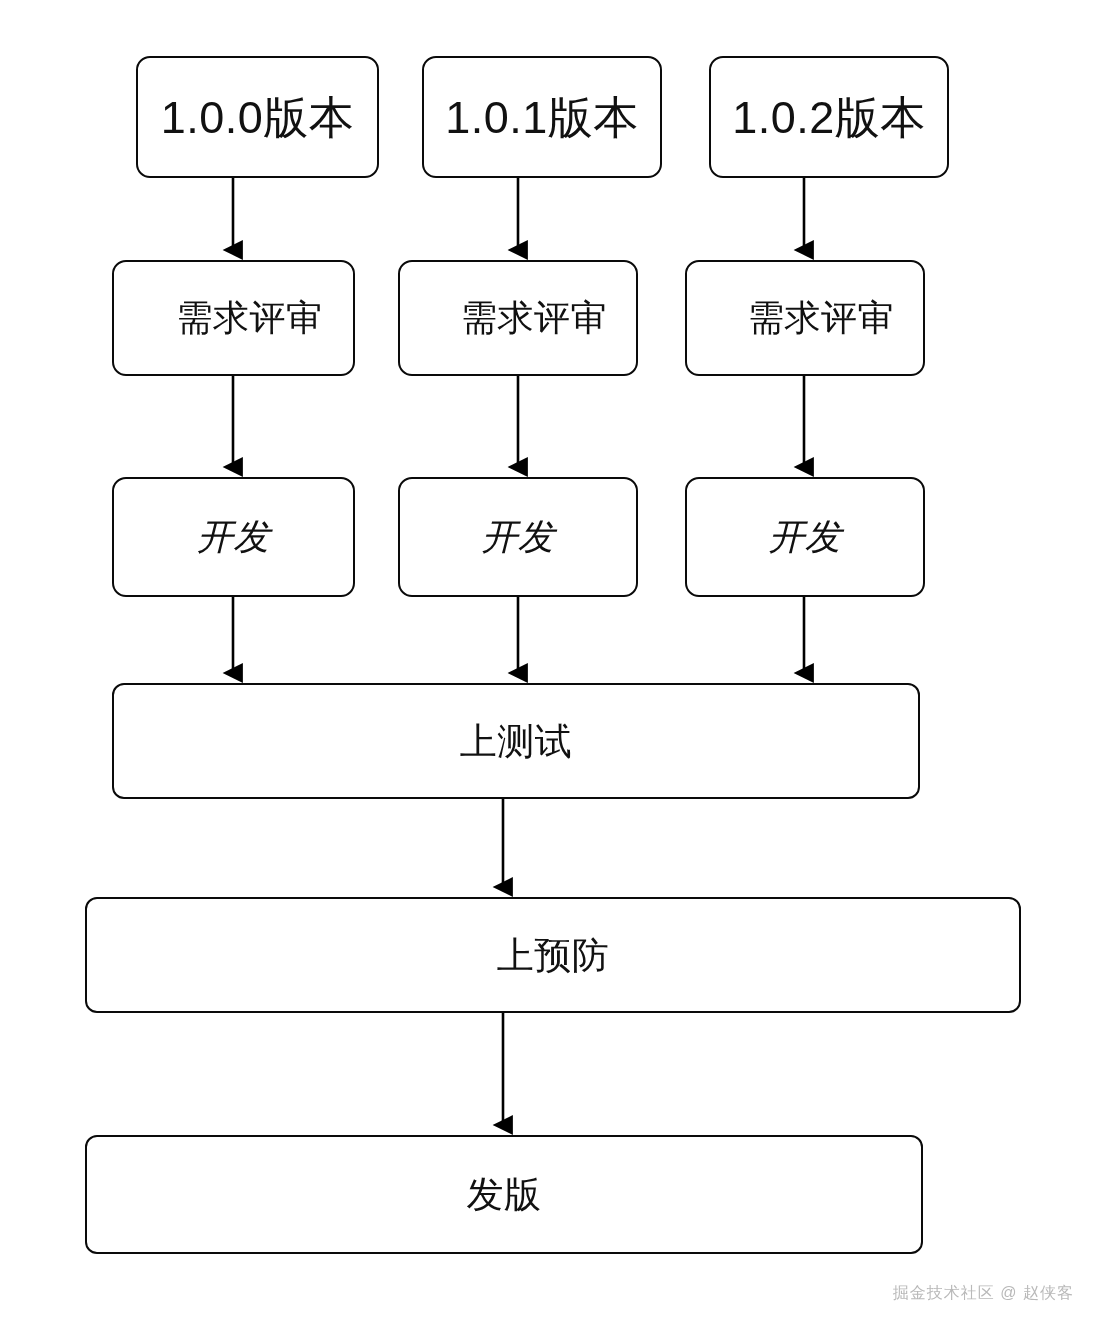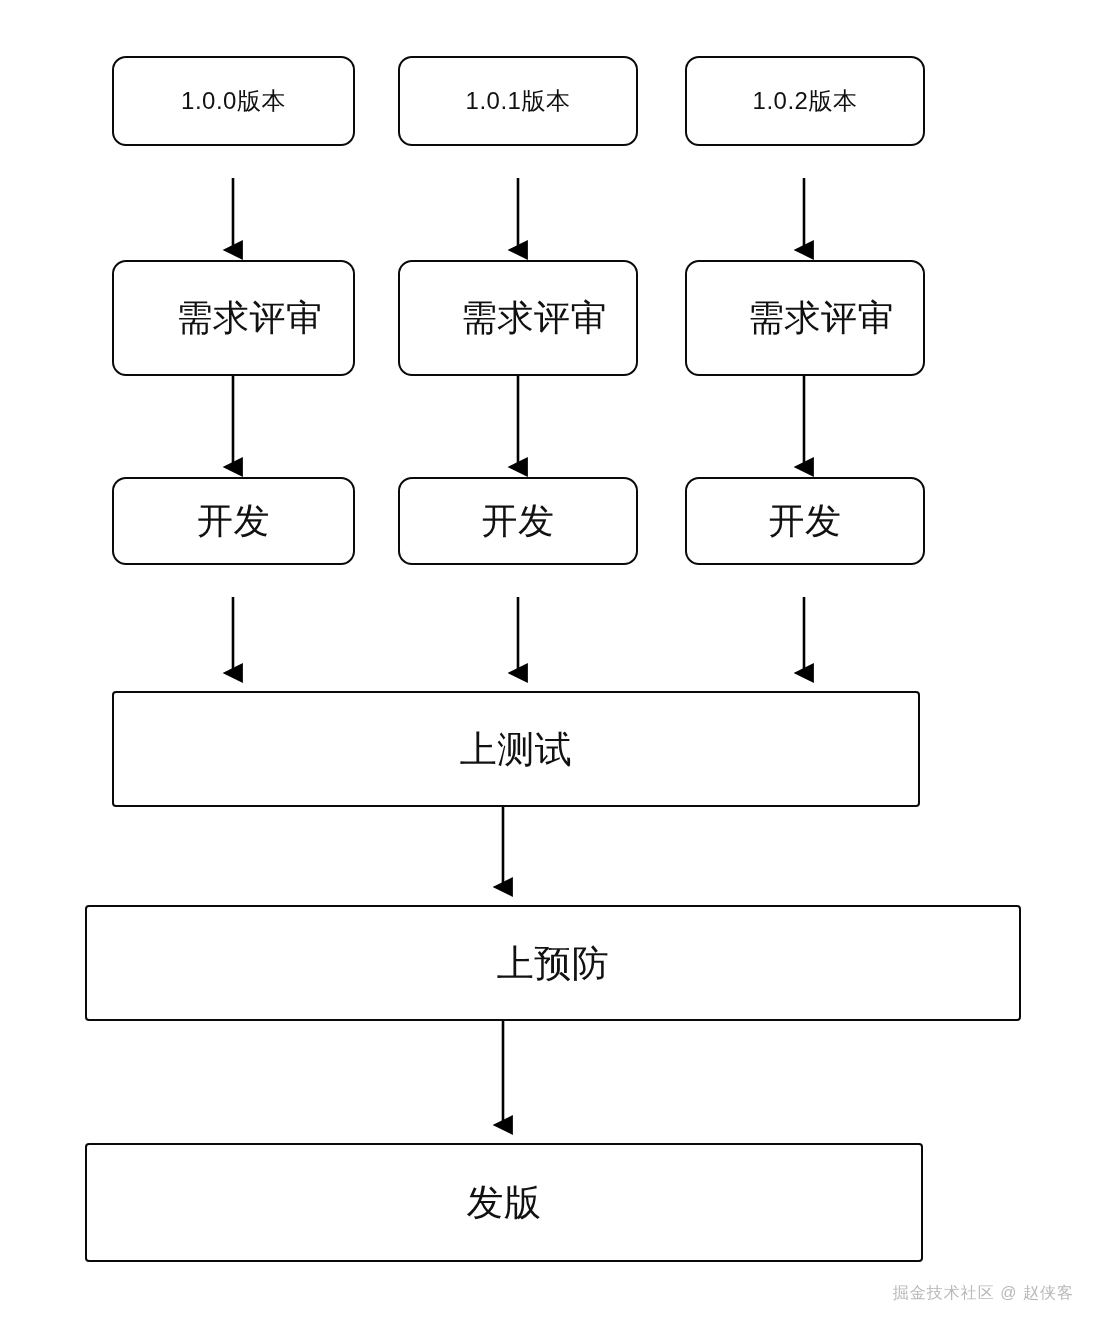--- a/index.html
+++ b/index.html
@@ -39,47 +39,48 @@
 
   .node-label {
     display: block;
     line-height: 1;
     white-space: nowrap;
   }
 
   
   .node.version {
     top: 56px;
-    height: 90px;
-    font-size: 24px;
+    height: 122px;
+    font-size: 45px;
+    margin-left: 24px;
   }
   .node.col-a { left: 112px;  width: 243px; }
   .node.col-b { left: 398px;  width: 240px; text-align: right; }
   .node.col-c { left: 685px;  width: 240px; }
 
   
   .node.review {
     top: 260px;
     height: 116px;
     font-size: 36px;
     padding-left: 32px;
   }
 
   
   .node.develop {
     top: 477px;
-    height: 88px;
+    height: 120px;
     font-size: 36px;
+    font-style: italic;
   }
 
   
   .node.wide {
     font-size: 37px;
-    border-radius: 4px;
-    margin-top: 8px;
+    border-radius: 12px;
   }
   .node.stage-test {
     left: 112px;
     top: 683px;
     width: 808px;
     height: 116px;
   }
   .node.stage-pre {
     left: 85px;
     top: 897px;

